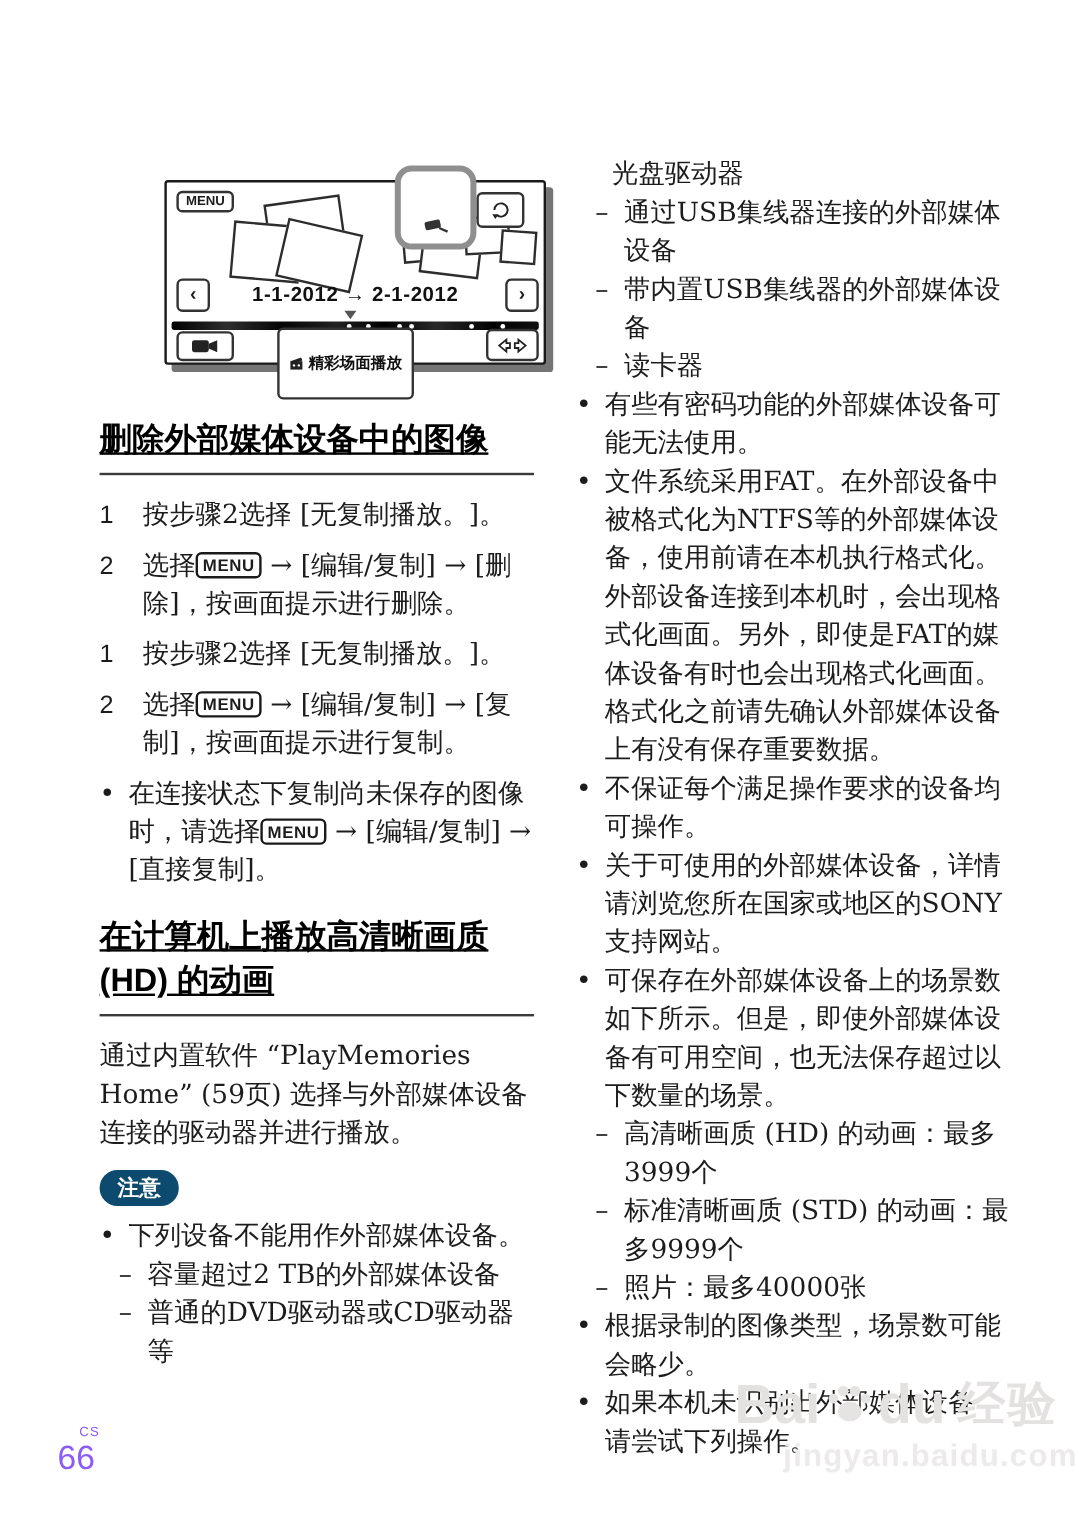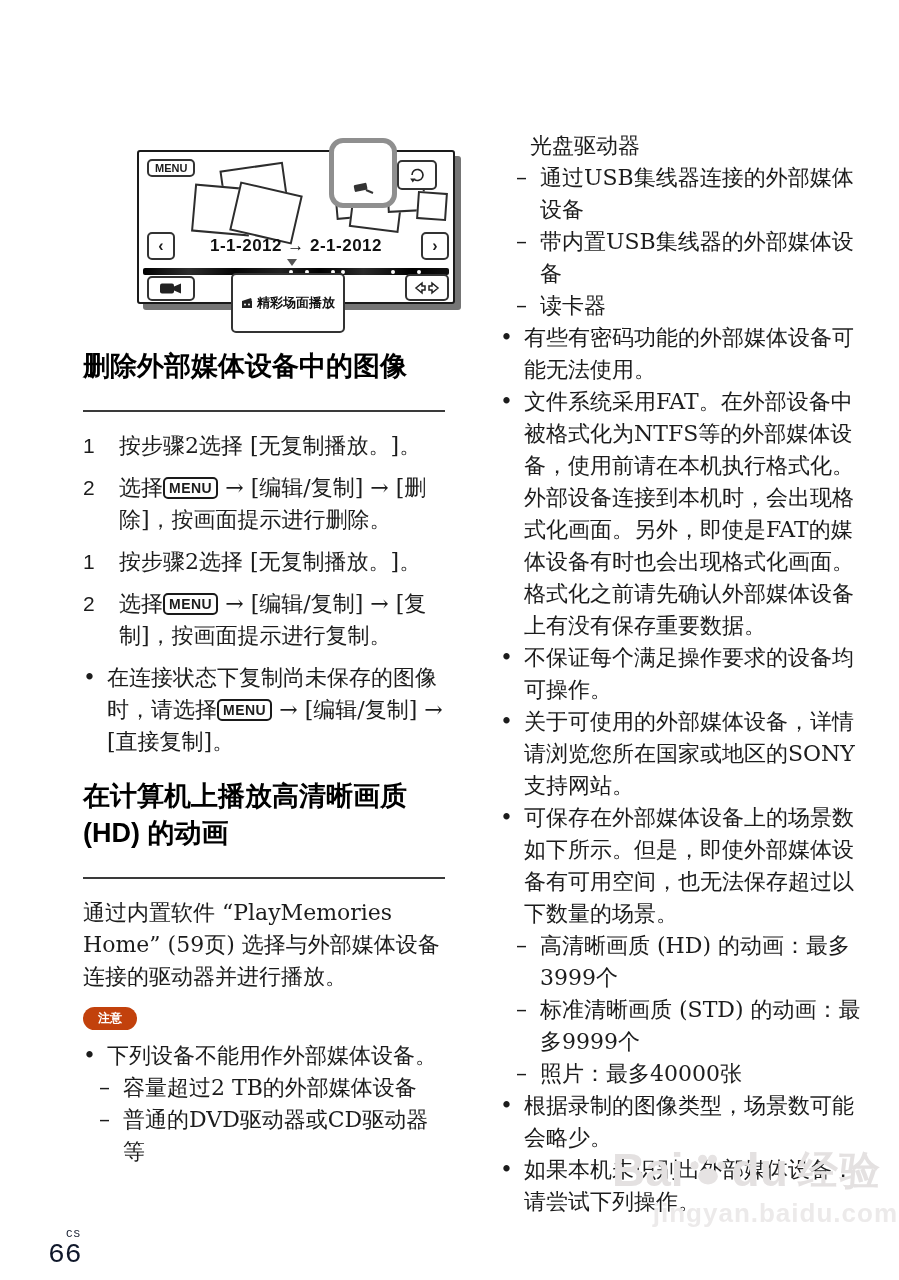--- a/index.html
+++ b/index.html
@@ -1,40 +1,40 @@
 <!DOCTYPE html>
 <html><head>
 <meta charset="utf-8">
 <style>
   html,body{margin:0;padding:0;background:#fff;}
   .page{position:relative;width:899px;height:1280px;background:#ffffff;overflow:hidden;
         color:#1c1c1c;font-family:"DejaVu Serif","Liberation Serif",serif;}
   
   .col-left{position:absolute;left:83px;top:134px;width:362px;}
-  .col-right{position:absolute;left:480px;top:130px;width:364px;margin-left:20px;}
+  .col-right{position:absolute;left:480px;top:130px;width:364px;}
   
   h2{font-family:"Liberation Sans","DejaVu Sans",sans-serif;font-weight:700;color:#000;
-     font-size:27px;line-height:37px;margin:26px 0 18px 0;padding-bottom:25px;
-     border-bottom:2px solid #3a3a3a;}
+     font-size:27px;line-height:37px;margin:26px 0 18px 0;padding-bottom:9px;
+     border-bottom:2px solid #3a3a3a;text-decoration:underline;}
   h2 span{display:block;}
   
   .ri,.step,.para{font-size:22px;line-height:32px;}
   .ri{position:relative;padding-left:24px;margin:0;}
   .ri .mk{position:absolute;left:0;top:0;}
   .ri.dash{padding-left:40px;}
   .ri.dash .mk{left:16px;}
   .ri.cont{padding-left:30px;}
   .step{display:flex;margin:8px 0 10px 0;}
   .step .num{width:36px;flex:none;font-family:"Liberation Sans",sans-serif;font-size:21px;}
   .step .stx{flex:1;}
   .keycap{display:inline-block;border:2px solid #1a1a1a;border-radius:5px;padding:0 4px;
           font-family:"Liberation Sans",sans-serif;font-weight:700;font-size:14px;
           line-height:18px;vertical-align:2px;letter-spacing:.5px;}
-  .badge{display:inline-block;background:#c2410c;color:#fff;border-radius:15px;
-         font-family:"Liberation Sans",sans-serif;font-weight:700;font-size:12px;
+  .badge{display:inline-block;background:#0c4a6e;color:#fff;border-radius:15px;
+         font-family:"Liberation Sans",sans-serif;font-weight:700;font-size:18px;
          padding:3px 15px;margin:14px 0 10px 0;}
   
   .illus-wrap{padding:16px 0 0 54px;height:172px;}
   .screen{position:relative;width:314px;height:150px;background:#fff;
           border:2px solid #1a1a1a;border-radius:3px;box-shadow:6px 6px 0 #757575;}
   .mini-btn{position:absolute;border:2px solid #333;border-radius:5px;background:#fff;
             display:flex;align-items:center;justify-content:center;}
   .menu-btn{left:8px;top:7px;padding:1px 6px;font-family:"Liberation Sans",sans-serif;
             font-weight:700;font-size:11px;border:2px solid #333;border-radius:5px;
             position:absolute;background:#fff;}
@@ -54,21 +54,21 @@
   .tl-marker{position:absolute;left:148px;top:107px;width:0;height:0;
              border-left:5px solid transparent;border-right:5px solid transparent;
              border-top:7px solid #555;}
   .tl-year{position:absolute;left:150px;top:123px;font-family:"Liberation Sans",sans-serif;
            font-size:9px;color:#222;border-left:1px solid #222;padding-left:2px;line-height:10px;}
   .cam-btn{left:8px;top:124px;width:44px;height:21px;}
   .hl-btn{left:92px;top:121px;height:24px;padding:16px 8px;gap:4px;
           font-family:"Liberation Sans",sans-serif;font-weight:700;font-size:13px;color:#111;}
   .swap-btn{left:266px;top:122px;width:40px;height:23px;}
   
-  .foot{position:absolute;left:48px;top:1188px;font-family:Liberation Mono, monospace;color:#0f172a;margin-top:40px;}
+  .foot{position:absolute;left:48px;top:1188px;font-family:Liberation Sans, sans-serif;color:#8b5cf6;}
   .foot .cs{display:block;font-size:11px;letter-spacing:1px;margin-left:18px;}
   .foot .pn{display:block;font-size:28px;line-height:30px;}
   .wm{position:absolute;left:612px;top:1146px;width:286px;color:#e4e1e1;
       font-family:"Liberation Sans",sans-serif;user-select:none;}
   .wm-logo{display:flex;align-items:center;gap:4px;font-weight:700;font-size:46px;line-height:48px;}
   .wm-cn{font-size:40px;margin-left:6px;letter-spacing:2px;}
   .wm-url{font-size:26px;font-weight:700;letter-spacing:1px;margin-top:4px;text-align:right;color:#eceaea;}
 </style>
 </head>
 <body>

